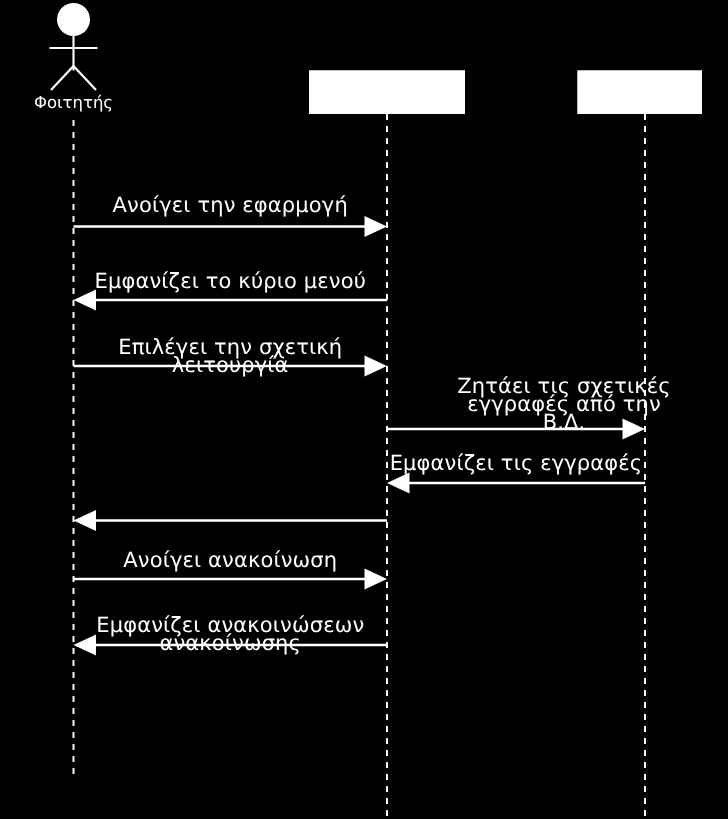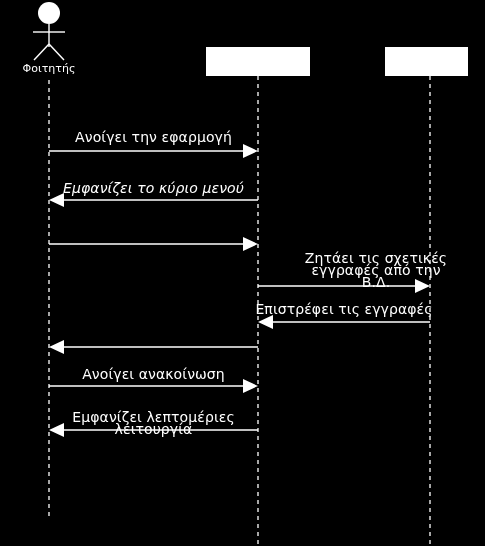--- a/index.html
+++ b/index.html
@@ -127,26 +127,27 @@
   <div class="lifeline-box" style="left:206px; top:47px; width:104px; height:29px;">
     <div class="lifeline-box-label"></div>
   </div>
 
   <div class="lifeline-box" style="left:385px; top:47px; width:83px; height:29px;">
     <div class="lifeline-box-label"></div>
   </div>
 
   <div class="msg-label" style="left:49px; top:131px; width:209px;">Ανοίγει την εφαρμογή</div>
 
-  <div class="msg-label" style="left:49px; top:182px; width:209px;font-style:italic;">Εμφανίζει το κύριο μενού</div>
+  <div class="msg-label" style="left:49px; top:182px; width:209px;">Εμφανίζει το κύριο μενού</div>
 
+  <div class="msg-label" style="left:49px; top:226px; width:209px;">Επιλέγει την σχετική λειτουργία</div>
 
   <div class="msg-label" style="left:252px; top:252px; width:184px;margin-left:32px;">Ζητάει τις σχετικές εγγραφές από την
 Β.Δ.</div>
 
-  <div class="msg-label" style="left:252px; top:303px; width:184px;">Επιστρέφει τις εγγραφές</div>
+  <div class="msg-label" style="left:252px; top:303px; width:184px;">Εμφανίζει τις εγγραφές</div>
 
 
   <div class="msg-label" style="left:49px; top:368px; width:209px;">Ανοίγει ανακοίνωση</div>
 
-  <div class="msg-label" style="left:49px; top:411px; width:209px;">Εμφανίζει λεπτομέριες λειτουργία</div>
+  <div class="msg-label" style="left:49px; top:411px; width:209px;">Εμφανίζει ανακοινώσεων ανακοίνωσης</div>
 
 </div>
 
 </body></html>

